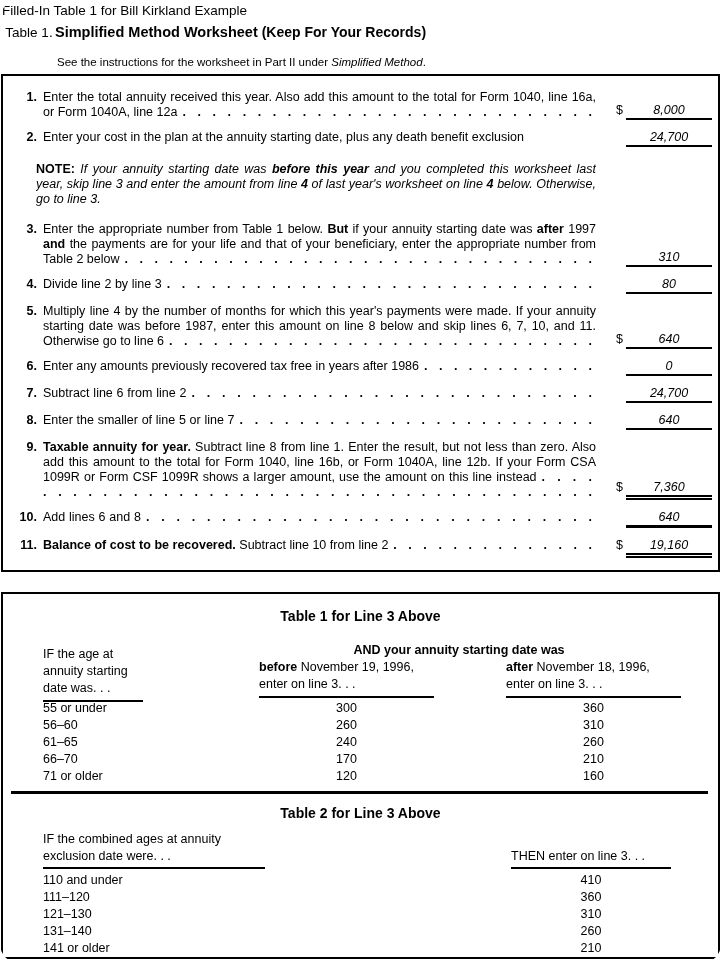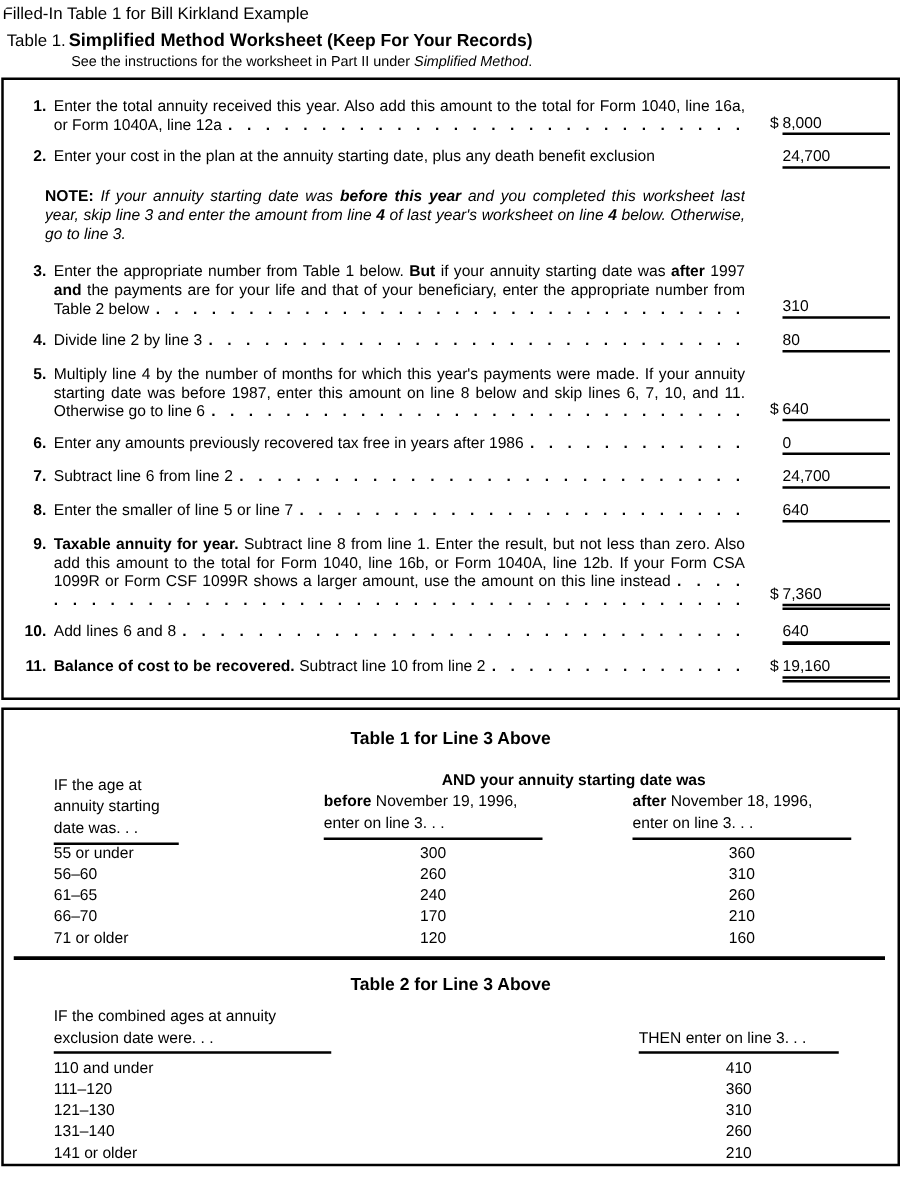--- a/index.html
+++ b/index.html
@@ -4,39 +4,39 @@
 <style>
   html,body{margin:0;padding:0;background:#fff;}
   body{width:721px;height:963px;color:#000;font-family:"Liberation Sans",sans-serif;font-size:12.5px;line-height:15px;}
   .page{position:relative;width:721px;height:963px;overflow:hidden;background:#fff;border-radius:19px;}
 
   .supertitle{padding:2px 0 0 2px;font-size:13.5px;line-height:17px;}
   .titlerow{padding:4px 0 0 3px;font-size:13.5px;line-height:18px;}
   .tlabel{display:inline-block;width:52px;text-align:center;}
   .ttl{font-weight:bold;font-size:14.5px;}
   .tparen{font-size:14px;font-weight:bold;}
-  .subtitle{padding:1px 0 5px 57px;font-size:11.5px;line-height:14px;}
+  .subtitle{padding:1px 0 5px 57px;font-size:11.5px;line-height:14px;margin-top:12px;}
 
   .box{border:2px solid #000;margin:0 1px;background:#fff;box-sizing:border-box;}
   .worksheet-box{padding:14px 6px 12px 12px;}
   .wrow{display:grid;grid-template-columns:22px 1fr 110px;column-gap:6px;margin-bottom:10px;}
   .wnum{font-weight:bold;text-align:right;}
   .wtext{text-align:justify;overflow:hidden;}
   .lines-1{max-height:15px;}.lines-2{max-height:30px;}.lines-3{max-height:45px;}.lines-4{max-height:60px;}
   .dots{font-weight:bold;letter-spacing:4px;padding-left:5px;white-space:normal;}
   .wamt{align-self:end;display:flex;justify-content:flex-end;align-items:baseline;}
   .dollar{margin-right:3px;}
-  .val{display:inline-block;width:86px;}
+  .val{display:inline-block;width:86px;text-align:center;font-style:italic;}
   .rule-single{border-bottom:2px solid #000;}
   .rule-thick{border-bottom:3px solid #000;}
   .rule-double{border-bottom:5px double #000;}
   .note-row{margin:15px 0 15px;}
   .note{margin-left:-7px;max-height:47px;}
 
-  .tables-box{position:relative;height:367px;margin-top:6px;overflow:hidden;padding-left:41px;}
+  .tables-box{position:relative;height:367px;margin-top:20px;overflow:hidden;padding-left:41px;}
   .tbl-title{position:absolute;left:0;width:100%;text-align:center;font-weight:bold;font-size:14px;line-height:16px;}
   .t1-title{top:14px;}
   .t2-title{top:211px;}
   .t1-colA{position:absolute;left:40px;top:52px;width:170px;line-height:17px;}
   .t1-and{position:absolute;left:256px;top:48px;width:400px;text-align:center;font-weight:bold;line-height:17px;}
   .t1-colB{position:absolute;left:256px;top:65px;width:190px;line-height:17px;}
   .t1-colC{position:absolute;left:503px;top:65px;width:190px;line-height:17px;}
   .ul{border-top:2px solid #000;margin-top:3px;height:0;}
   .ul-a1{width:100px;}
   .ul-b{width:175px;}

